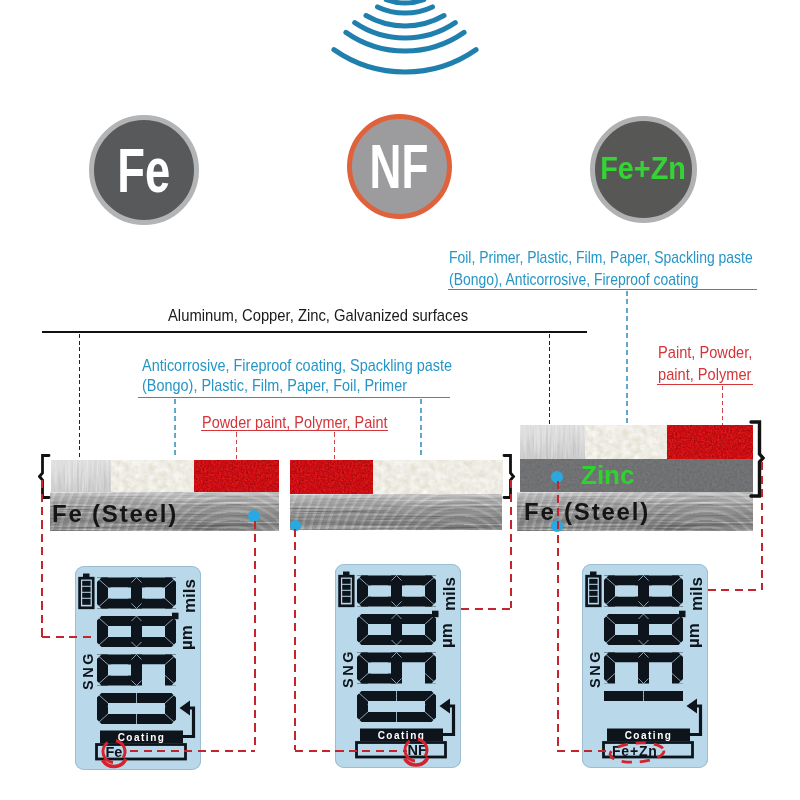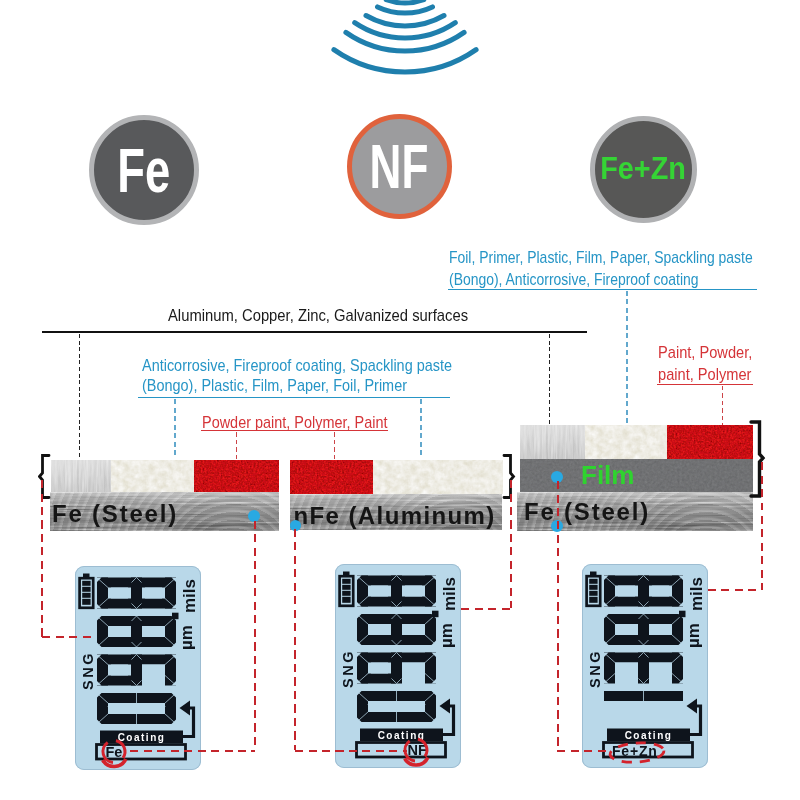--- a/index.html
+++ b/index.html
@@ -69,26 +69,25 @@
 <div style="position:absolute;left:333.5px;top:432px;width:1.6px;height:28px;background:repeating-linear-gradient(180deg,#cc4448 0 4.5px,transparent 4.5px 7.5px)"></div>
 <div style="position:absolute;left:721.5px;top:386px;width:1.6px;height:39px;background:repeating-linear-gradient(180deg,#cc4448 0 4.5px,transparent 4.5px 7.5px)"></div>
 <div class="graycoat" style="position:absolute;left:51px;top:459.5px;width:60px;height:33px"></div>
 <div class="whitecoat" style="position:absolute;left:111px;top:459.5px;width:83px;height:33px"></div>
 <div class="redcoat" style="position:absolute;left:194px;top:459.5px;width:84.5px;height:33px"></div>
 <div class="metal" style="position:absolute;left:50px;top:492px;width:229px;height:39px"></div>
 <div style="position:absolute;left:52px;top:502.3px;font-size:24px;color:#151515;line-height:1.18;font-weight:bold;white-space:nowrap;line-height:1;letter-spacing:1.8px;">Fe (Steel)</div>
 <div class="redcoat" style="position:absolute;left:290px;top:459.5px;width:83px;height:34px"></div>
 <div class="whitecoat" style="position:absolute;left:373px;top:459.5px;width:130px;height:34px"></div>
 <div class="metal" style="position:absolute;left:290px;top:493.5px;width:212px;height:36px"></div>
-<div style="position:absolute;left:293.5px;top:503.5px;font-size:24px;color:#151515;line-height:1.18;font-weight:bold;white-space:nowrap;line-height:1;letter-spacing:1.4px;">nFe (Aluminum)</div>
 <div class="graycoat" style="position:absolute;left:520px;top:424.5px;width:65px;height:34.5px"></div>
 <div class="whitecoat" style="position:absolute;left:585px;top:424.5px;width:82px;height:34.5px"></div>
 <div class="redcoat" style="position:absolute;left:667px;top:424.5px;width:86px;height:34.5px"></div>
 <div class="zinc" style="position:absolute;left:520px;top:459px;width:233px;height:33px"></div>
-<div style="position:absolute;left:581px;top:462px;font-size:26px;color:#2fd32f;line-height:1.18;font-weight:bold;white-space:nowrap;line-height:1;">Film</div>
+<div style="position:absolute;left:581px;top:462px;font-size:26px;color:#2fd32f;line-height:1.18;font-weight:bold;white-space:nowrap;line-height:1;">Zinc</div>
 <div class="metal" style="position:absolute;left:517px;top:492px;width:236px;height:39px"></div>
 <div style="position:absolute;left:524px;top:499.8px;font-size:24px;color:#151515;line-height:1.18;font-weight:bold;white-space:nowrap;line-height:1;letter-spacing:1.8px;">Fe (Steel)</div>
 <svg width="20" height="46" viewBox="0 0 20 46" style="position:absolute;left:38px;top:454px">
 <path d="M11,1.5 L4.5,1.5 L4.5,19 L1.5,22.5 L4.5,26 L4.5,43.5 L11,43.5" stroke="#111" stroke-width="2.8" fill="none" stroke-linecap="round"></path>
     </svg>
 <svg width="20" height="46" viewBox="0 0 20 46" style="position:absolute;left:497px;top:454px">
 <path d="M7,1.5 L13.5,1.5 L13.5,19 L16.5,22.5 L13.5,26 L13.5,43.5 L7,43.5" stroke="#111" stroke-width="2.8" fill="none" stroke-linecap="round"></path>
     </svg>
 <svg width="22" height="80" viewBox="0 0 22 80" style="position:absolute;left:745px;top:420px">
 <path d="M6,2 L14.5,2 L14.5,34 L18,38 L14.5,42 L14.5,76 L6,76" stroke="#111" stroke-width="3.4" fill="none" stroke-linecap="round"></path>

